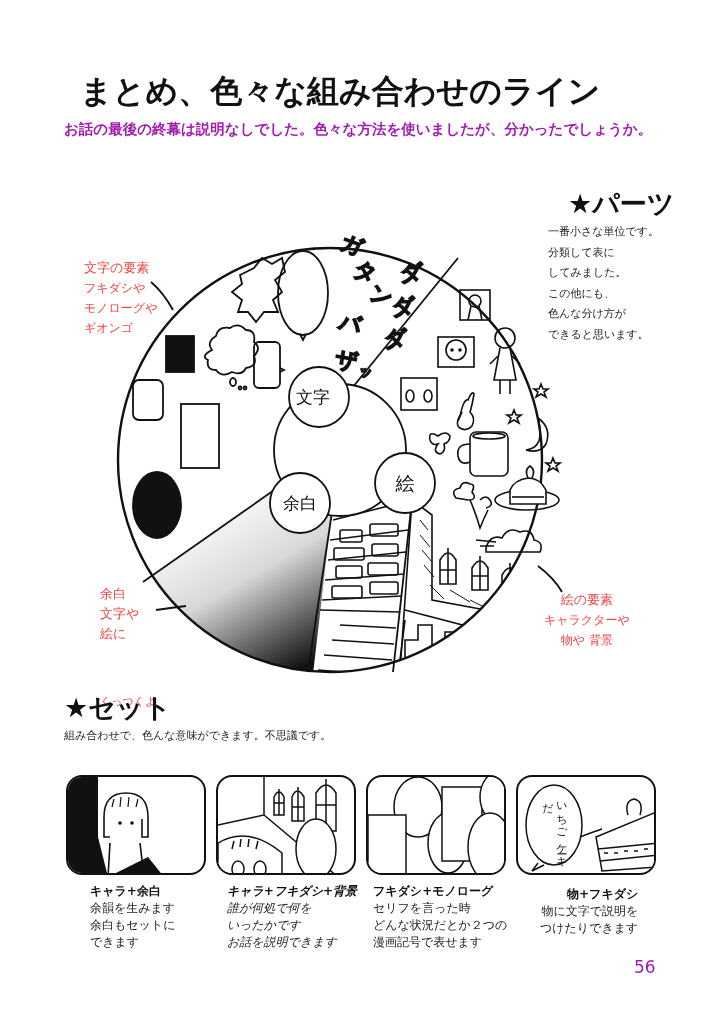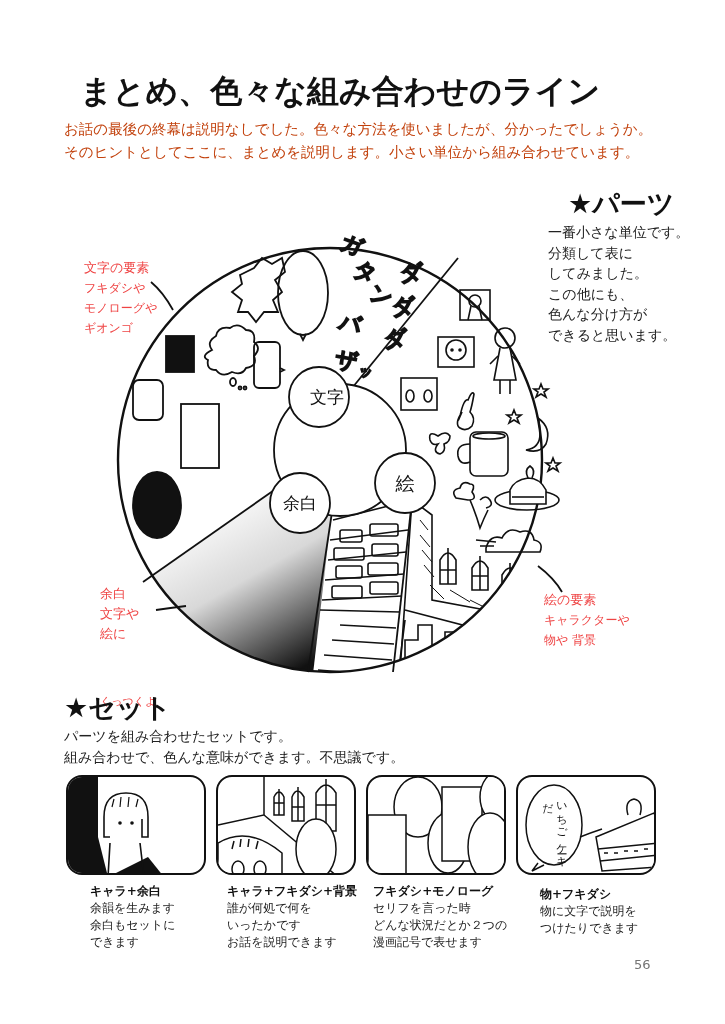--- a/index.html
+++ b/index.html
@@ -1,37 +1,36 @@
 <!DOCTYPE html>
 <html><head>
 <meta charset="utf-8">
 <style>
   * { margin:0; padding:0; box-sizing:border-box; }
   html, body { width:725px; height:1024px; background:#ffffff; overflow:hidden; }
   body { position:relative; font-family:"DejaVu Sans", sans-serif; color:#111; }
   .abs { position:absolute; }
   .title { left:64px; top:70px; font-size:32px; font-weight:bold; letter-spacing:0px; white-space:nowrap;margin-left:16px; }
-  .intro { left:64px; top:118px; font-size:14.5px; line-height:23px; white-space:nowrap; color:#c2410c; }
+  .intro { left:64px; top:118px; font-size:14.5px; line-height:23px; white-space:nowrap; color:#a21caf;font-weight:bold; }
   .sec-head { font-size:27px; font-weight:bold; white-space:nowrap; }
-  .sec-body { font-size:14px; line-height:20.5px; white-space:nowrap; color:#222; }
+  .sec-body { font-size:11px; line-height:20.5px; white-space:nowrap; color:#222; }
   .hand { font-family:"DejaVu Sans", sans-serif; font-size:11px; line-height:20px; white-space:nowrap; color:#ef4444; }
   .hand.big { font-size:12px; }
   .panel { border:2.2px solid #111; border-radius:16px; overflow:hidden; background:#fff; }
   .cap-title { font-size:12px; font-weight:bold; white-space:nowrap; }
   .cap-line { font-size:12px; line-height:17px; white-space:nowrap; color:#222; }
-  .pageno { left:634px; top:957px; font-size:13px; color:#737373; }
+  .pageno { left:634px; top:957px; font-size:17px; color:#a21caf; }
   svg text { font-family:"DejaVu Sans", sans-serif; }
 </style>
 </head>
 <body>
 
 <div class="abs title">まとめ、色々な組み合わせのライン</div>
 <div class="abs intro">
   <div>お話の最後の終幕は説明なしでした。色々な方法を使いましたが、分かったでしょうか。</div>
-  <div>そのヒントとしてここに、まとめを説明します。小さい単位から組み合わせています。</div>
 </div>
 
 <div class="abs sec-head" style="left:568px; top:186px;text-align:right;">★パーツ</div>
 <div class="abs sec-body" style="left:548px; top:222px;">
   <div>一番小さな単位です。</div>
   <div>分類して表に</div>
   <div>してみました。</div>
   <div>この他にも、</div>
   <div>色んな分け方が</div>
   <div>できると思います。</div>
@@ -42,21 +41,21 @@
   <div>フキダシや</div>
   <div>モノローグや</div>
   <div>ギオンゴ</div>
 </div>
 <div class="abs hand big" style="left:100px; top:584px;">
   <div style="font-size:13px;">余白</div>
   <div style="font-size:13px;">文字や</div>
   <div style="font-size:13px;">絵に</div>
   <div style="font-size:11px;margin-top:48px;">くっつくよ</div>
 </div>
-<div class="abs hand big" style="left:544px; top:590px;">
+<div class="abs hand big" style="left:544px; top:590px;text-align:center;">
   <div style="font-size:13px;">絵の要素</div>
   <div>キャラクターや</div>
   <div>物や 背景</div>
 </div>
 
 <svg class="abs" style="left:0; top:0;" width="725" height="700" viewBox="0 0 725 700">
   <defs>
     <clipPath id="circ">
         <circle cx="330" cy="460" r="212"></circle>
       </clipPath>
@@ -212,27 +211,26 @@
   </g>
 
   <g>
     <circle cx="340" cy="450" r="66" fill="#fff" stroke="#111" stroke-width="1.8"></circle>
     <circle cx="319" cy="397" r="30" fill="#fff" stroke="#111" stroke-width="1.8"></circle>
     <circle cx="405" cy="483" r="30" fill="#fff" stroke="#111" stroke-width="1.8"></circle>
     <circle cx="300" cy="503" r="30" fill="#fff" stroke="#111" stroke-width="1.8"></circle>
   </g>
 </svg>
 
-<div class="abs" style="left:298px; top:386px; width:58px; text-align:center; font-size:17px;">文字</div>
+<div class="abs" style="left:284px; top:386px; width:58px; text-align:center; font-size:17px;">文字</div>
 <div class="abs" style="left:376px; top:471px; width:58px; text-align:center; font-size:19px;">絵</div>
 <div class="abs" style="left:271px; top:492px; width:58px; text-align:center; font-size:17px;">余白</div>
 
 <div class="abs sec-head" style="left:64px; top:690px;">★セット</div>
 <div class="abs sec-body" style="left:64px; top:726px;">
-  <div>パーツを組み合わせたセットです。</div>
   <div>組み合わせで、色んな意味ができます。不思議です。</div>
 </div>
 
 <div class="abs panel" style="left:66px; top:775px; width:140px; height:100px;">
   <svg width="140" height="100" viewBox="0 0 140 100">
     <path d="M 0 0 L 30 0 L 30 60 L 40 100 L 0 100 Z" fill="#111"></path>
     <path d="M 80 80 L 96 100 L 40 100 Z" fill="#111"></path>
     <path d="M 36 40 q 0 -24 22 -24 q 22 0 22 24 l 0 20 l -6 0 l 0 -18 M 36 40 l 0 20 l 6 0" fill="#fff" stroke="#111" stroke-width="1.6"></path>
     <path d="M 42 66 L 40 100 M 72 66 L 76 100" stroke="#111" stroke-width="1.6"></path>
     <circle cx="52" cy="46" r="1.8" fill="#111"></circle>
@@ -283,31 +281,31 @@
     <span>だ</span>
   </div>
 </div>
 
 <div class="abs" style="left:90px; top:883px;">
   <div class="cap-title">キャラ+余白</div>
   <div class="cap-line">余韻を生みます</div>
   <div class="cap-line">余白もセットに</div>
   <div class="cap-line">できます</div>
 </div>
-<div class="abs" style="left:227px; top:883px;">
+<div class="abs" style="left:227px; top:883px;font-style:italic;">
   <div class="cap-title">キャラ+フキダシ+背景</div>
   <div class="cap-line">誰が何処で何を</div>
   <div class="cap-line">いったかです</div>
   <div class="cap-line">お話を説明できます</div>
 </div>
 <div class="abs" style="left:373px; top:883px;">
   <div class="cap-title">フキダシ+モノローグ</div>
   <div class="cap-line">セリフを言った時</div>
   <div class="cap-line">どんな状況だとか２つの</div>
   <div class="cap-line">漫画記号で表せます</div>
 </div>
-<div class="abs" style="left:540px; top:886px;">
+<div class="abs" style="left:540px; top:886px;text-align:right;">
   <div class="cap-title">物+フキダシ</div>
   <div class="cap-line">物に文字で説明を</div>
   <div class="cap-line">つけたりできます</div>
 </div>
 
 <div class="abs pageno">56</div>
 
 </body></html>

